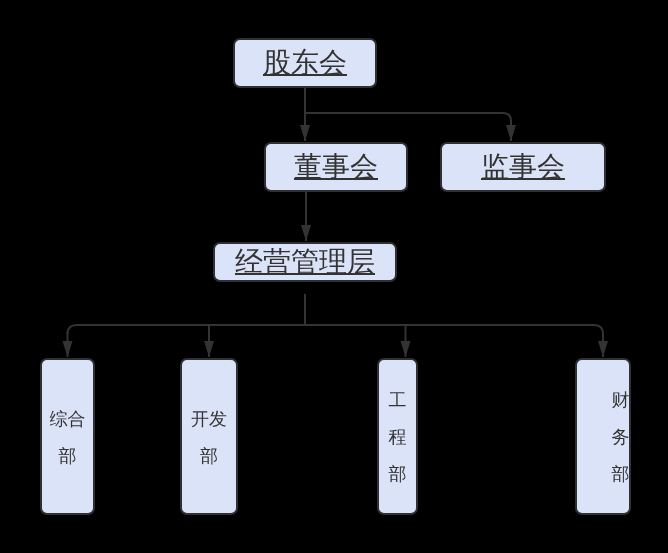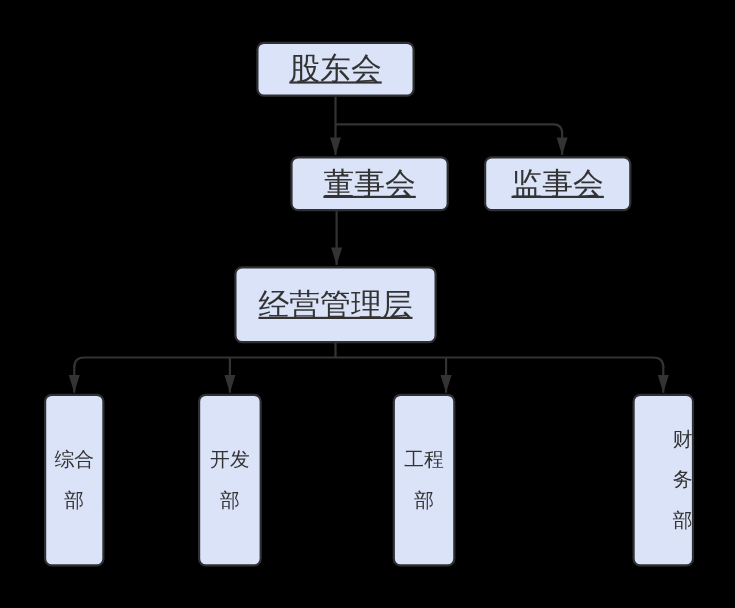--- a/index.html
+++ b/index.html
@@ -47,25 +47,25 @@
     text-decoration: underline;
   }
   .node.v {
     font-size: 18px;
     line-height: 37px;
     word-break: break-all;
     padding: 0 3px;
   }
   #node-shareholders { left: 233px; top: 38px;  width: 144px; height: 50px; }
   #node-board        { left: 234px; top: 142px; width: 144px; height: 50px; margin-left: 30px; }
-  #node-supervisory  { left: 440px; top: 142px; width: 134px; height: 50px; }
-  #node-management   { left: 213px; top: 242px; width: 184px; height: 70px; }
+  #node-supervisory  { left: 440px; top: 142px; width: 166px; height: 50px; }
+  #node-management   { left: 213px; top: 242px; width: 184px; height: 40px; }
   #node-dept-general     { left: 40px;  top: 358px; width: 55px; height: 157px; }
   #node-dept-development { left: 180px; top: 358px; width: 58px; height: 157px; }
-  #node-dept-engineering { left: 357px; top: 358px; width: 57px; height: 157px; }
+  #node-dept-engineering { left: 377px; top: 358px; width: 41px; height: 157px; }
   #node-dept-finance     { left: 575px; top: 358px; width: 56px; height: 157px; padding-left: 38px; }
 </style>
 </head>
 <body>
 
 <div id="canvas">
 
   <svg id="connectors" width="668" height="553" viewBox="0 0 668 553">
     <defs>
       <marker id="arrowhead" markerUnits="userSpaceOnUse" markerWidth="18" markerHeight="12" viewBox="0 0 18 12" refX="17" refY="6" orient="auto">

